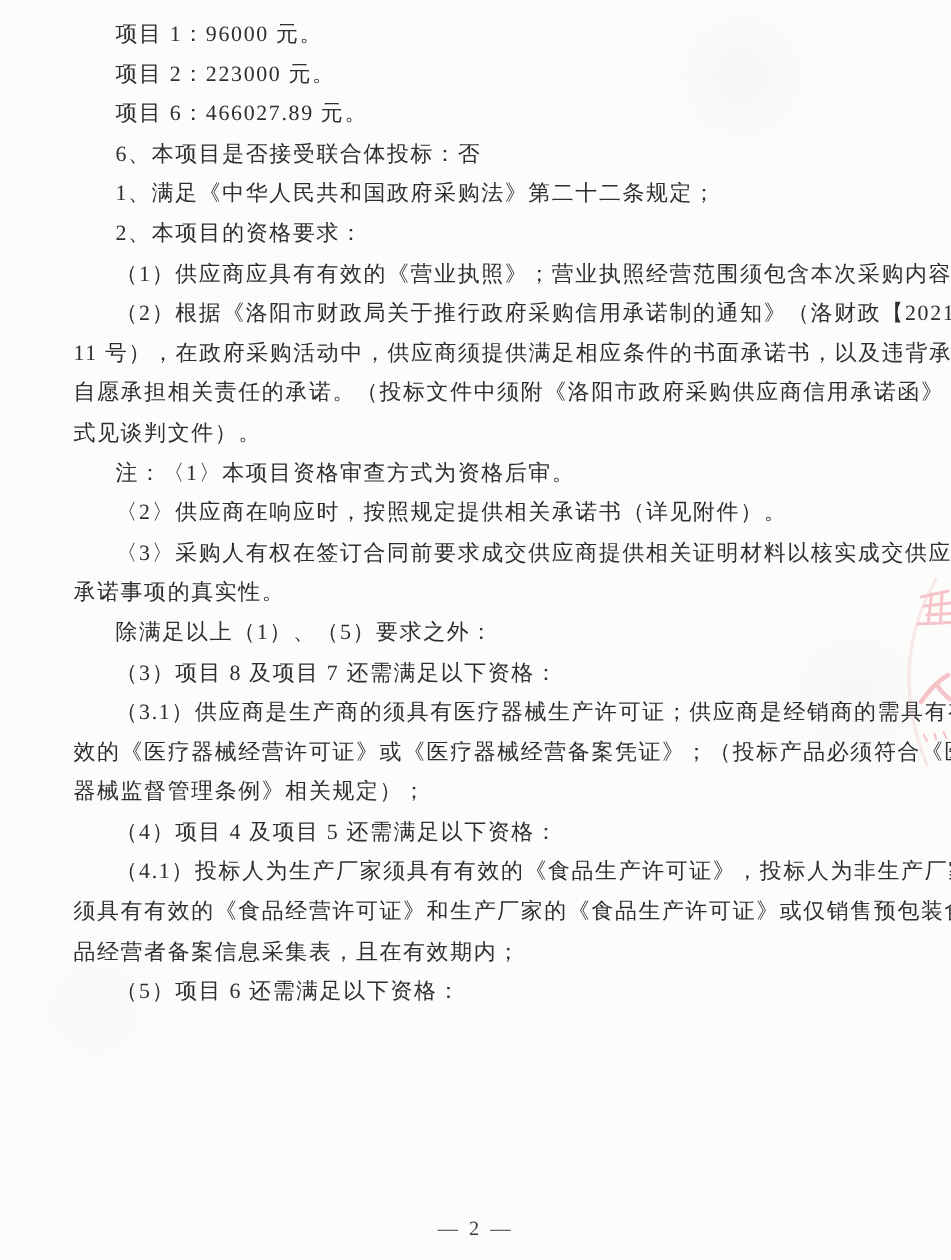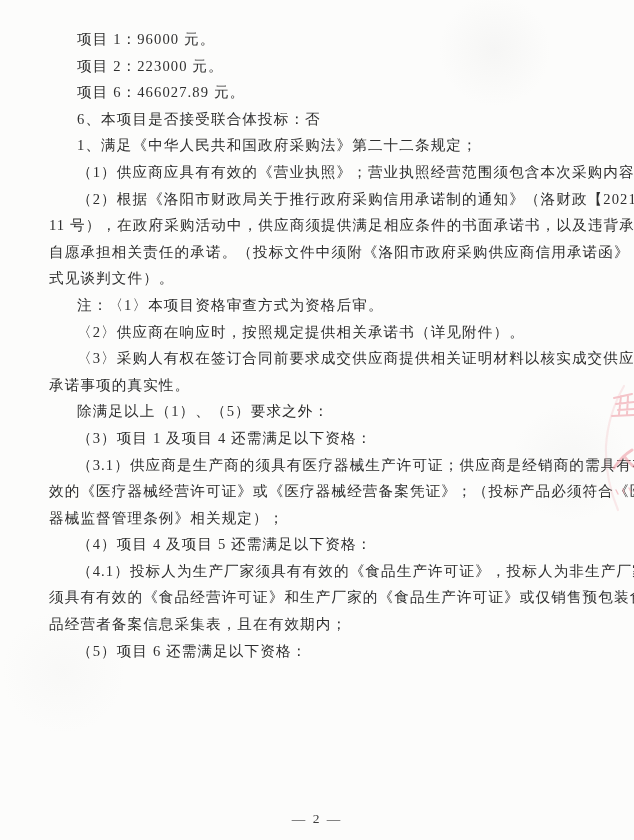--- a/index.html
+++ b/index.html
@@ -9,21 +9,21 @@
     overflow: hidden;
     background:
       radial-gradient(circle at 78% 6%, rgba(190,190,190,0.10), rgba(0,0,0,0) 6%),
       radial-gradient(circle at 90% 55%, rgba(200,200,200,0.10), rgba(0,0,0,0) 8%),
       radial-gradient(circle at 10% 80%, rgba(205,205,205,0.08), rgba(0,0,0,0) 7%),
       #fcfcfb;
     font-family: "Liberation Serif", "DejaVu Serif", serif;
   }
   .doc {
     position: absolute;
-    left: 49px; top: 26px; right: 40px;
+    left: 49px; top: 10px; right: 40px;
     color: #2e2e2e;
   }
   .line {
     margin: 0;
     height: 26.6px;
     line-height: 26.6px;
     font-size: 14.6px;
     letter-spacing: 1.1px;
     white-space: nowrap;
     color: #2e2e2e;
@@ -52,31 +52,32 @@
 </style>
 </head>
 <body>
 
 <div class="doc">
   <p class="line indent">项目 1：96000 元。</p>
   <p class="line indent">项目 2：223000 元。</p>
   <p class="line indent">项目 6：466027.89 元。</p>
   <p class="line indent">6、本项目是否接受联合体投标：否</p>
   <p class="line indent">1、满足《中华人民共和国政府采购法》第二十二条规定；</p>
+  <p class="line indent">2、本项目的资格要求：</p>
   <p class="line indent">（1）供应商应具有有效的《营业执照》；营业执照经营范围须包含本次采购内容。</p>
   <p class="line indent">（2）根据《洛阳市财政局关于推行政府采购信用承诺制的通知》（洛财政【2021】</p>
   <p class="line">11 号），在政府采购活动中，供应商须提供满足相应条件的书面承诺书，以及违背承诺</p>
   <p class="line">自愿承担相关责任的承诺。（投标文件中须附《洛阳市政府采购供应商信用承诺函》，格</p>
   <p class="line">式见谈判文件）。</p>
   <p class="line indent">注：〈1〉本项目资格审查方式为资格后审。</p>
   <p class="line indent">〈2〉供应商在响应时，按照规定提供相关承诺书（详见附件）。</p>
   <p class="line indent">〈3〉采购人有权在签订合同前要求成交供应商提供相关证明材料以核实成交供应商</p>
   <p class="line">承诺事项的真实性。</p>
   <p class="line indent">除满足以上（1）、（5）要求之外：</p>
-  <p class="line indent">（3）项目 1 及项目 4 还需满足以下资格：</p>
+  <p class="line indent">（3）项目 8 及项目 7 还需满足以下资格：</p>
   <p class="line indent">（3.1）供应商是生产商的须具有医疗器械生产许可证；供应商是经销商的需具有有</p>
   <p class="line">效的《医疗器械经营许可证》或《医疗器械经营备案凭证》；（投标产品必须符合《医疗</p>
   <p class="line">器械监督管理条例》相关规定）；</p>
   <p class="line indent">（4）项目 4 及项目 5 还需满足以下资格：</p>
   <p class="line indent">（4.1）投标人为生产厂家须具有有效的《食品生产许可证》，投标人为非生产厂家</p>
   <p class="line">须具有有效的《食品经营许可证》和生产厂家的《食品生产许可证》或仅销售预包装食</p>
   <p class="line">品经营者备案信息采集表，且在有效期内；</p>
   <p class="line indent">（5）项目 6 还需满足以下资格：</p>
 </div>
 

